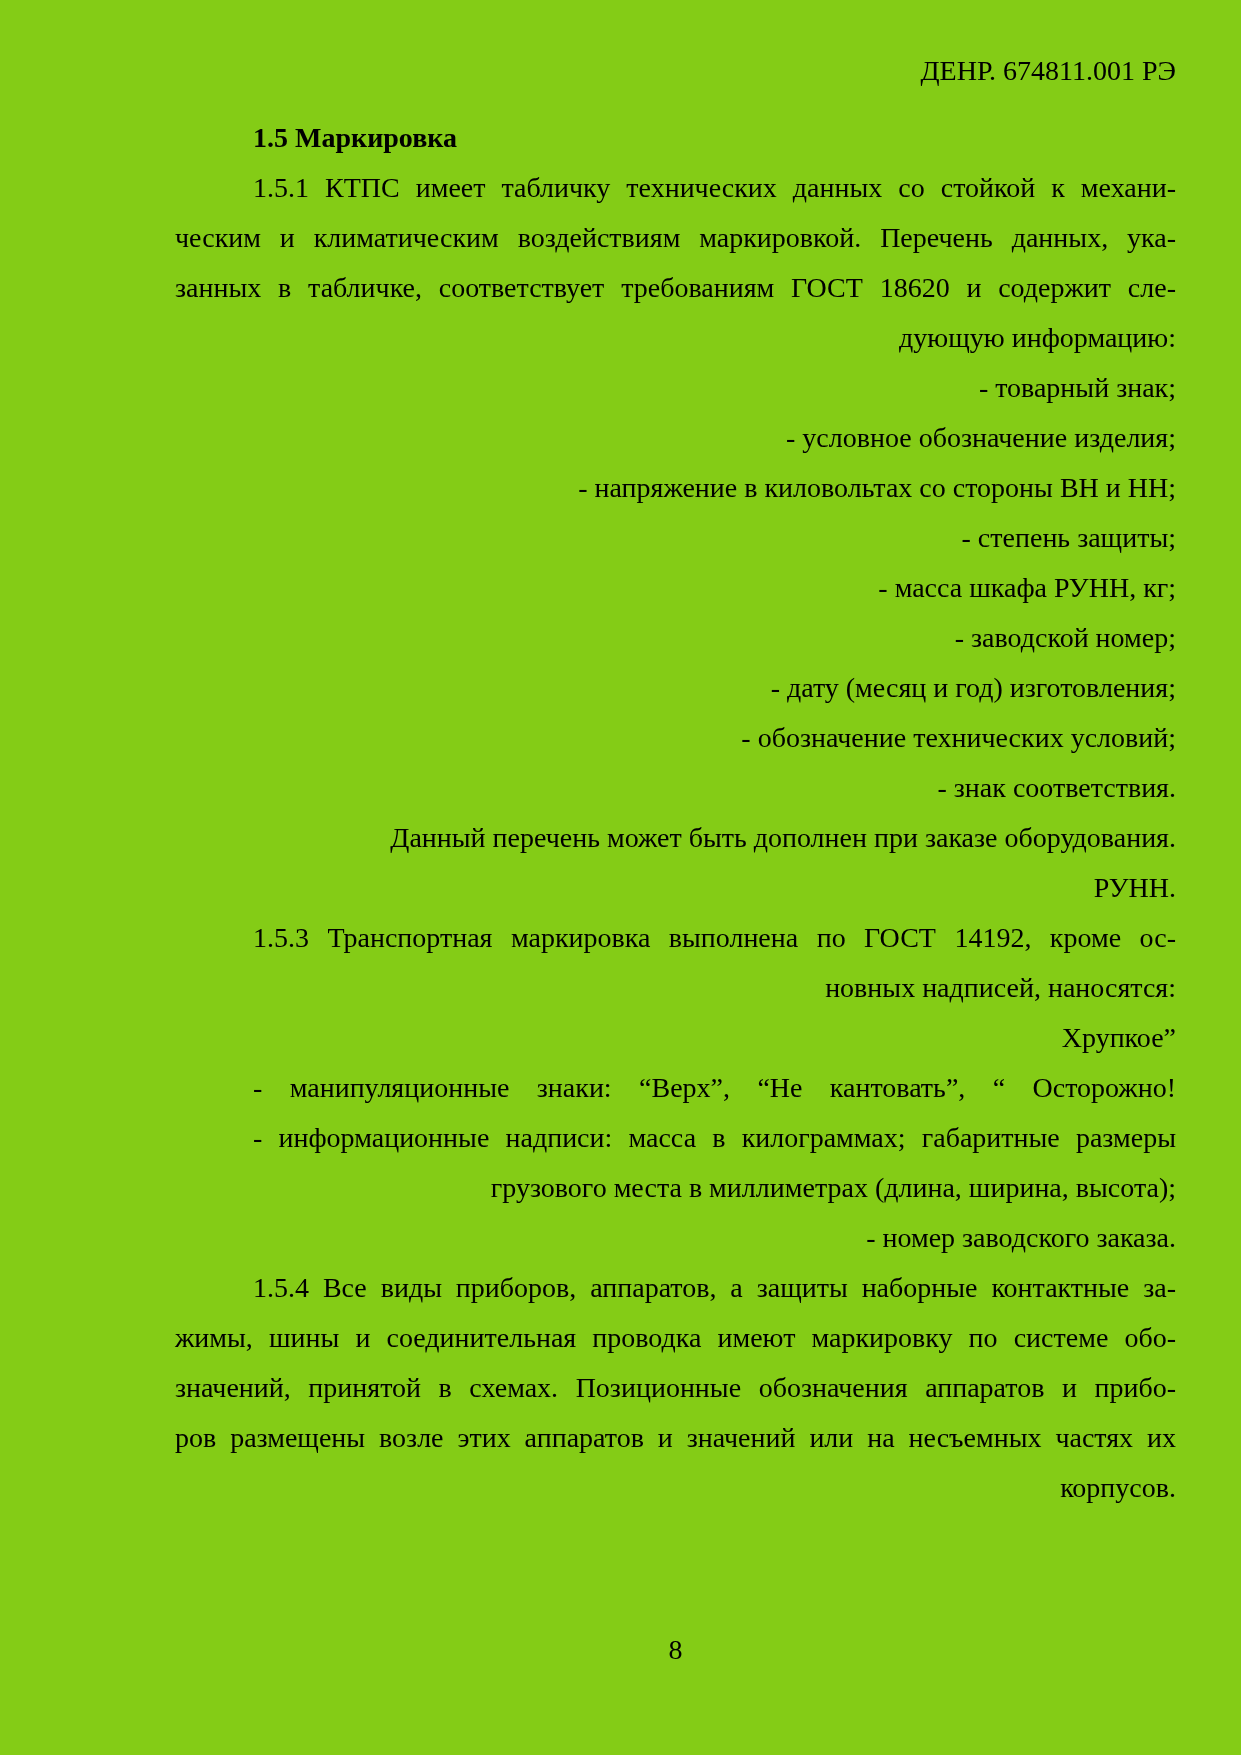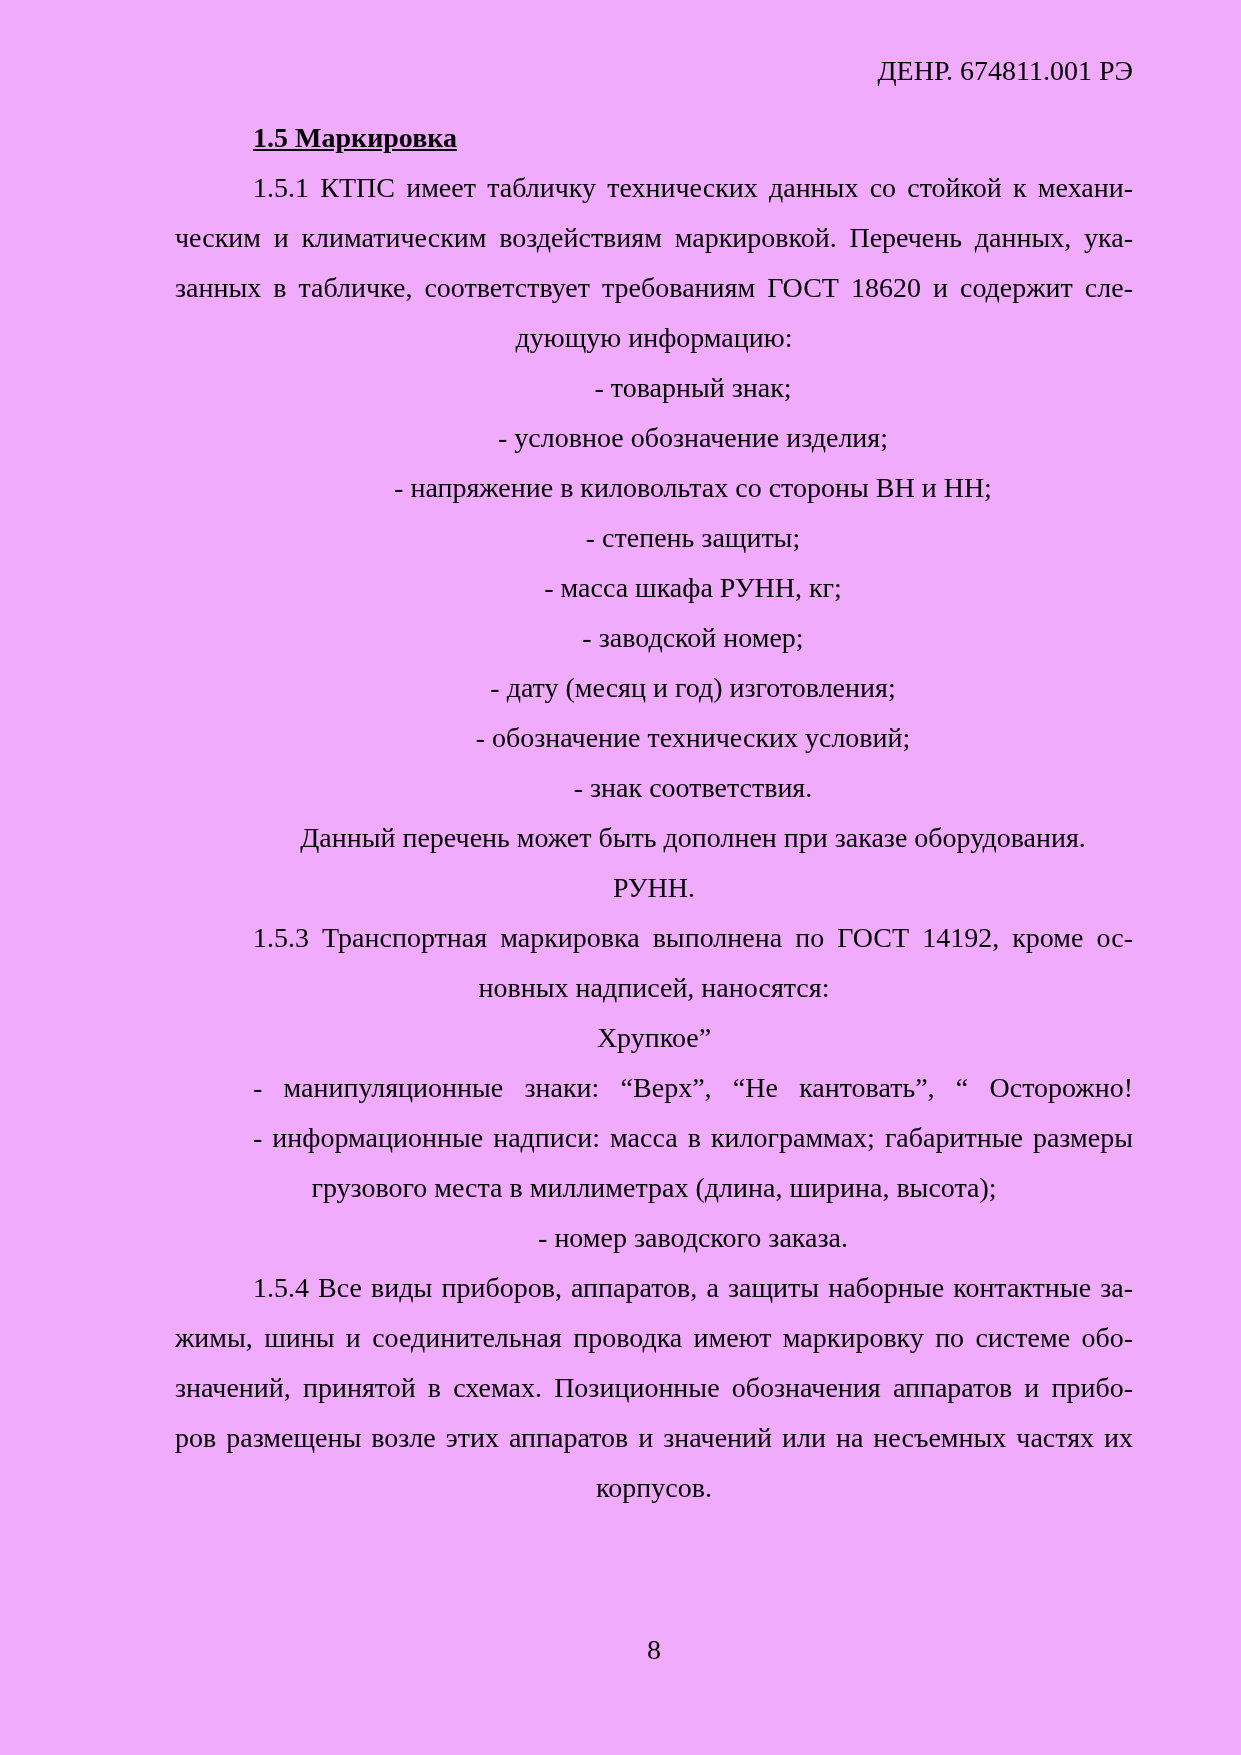--- a/index.html
+++ b/index.html
@@ -5,40 +5,39 @@
   html, body {
     margin: 0;
     padding: 0;
     background: #ffffff;
   }
   .page {
     position: relative;
     width: 1241px;
     height: 1755px;
     box-sizing: border-box;
-    padding: 0 108px 0 175px;
-    background: #f0abfc;
+    padding: 0 65px 0 175px;
+    background: #84cc16;
     color: #000000;
     font-family: "Liberation Serif", "DejaVu Serif", serif;
     font-size: 28px;
     line-height: 50px;
     overflow: hidden;
   }
   .doc-code {
     margin-top: 46px;
     text-align: right;
   }
   .section-heading {
     margin-top: 17px;
     font-weight: bold;
     text-indent: 78px;
-    text-decoration: underline;
   }
   .line {
-    text-align: center;
+    text-align: right;
     white-space: normal;
   }
   .ind { text-indent: 78px; }
   .jf {
     text-align: justify;
     text-align-last: justify;
   }
   .page-number {
     margin-top: 112px;
     text-align: center;

